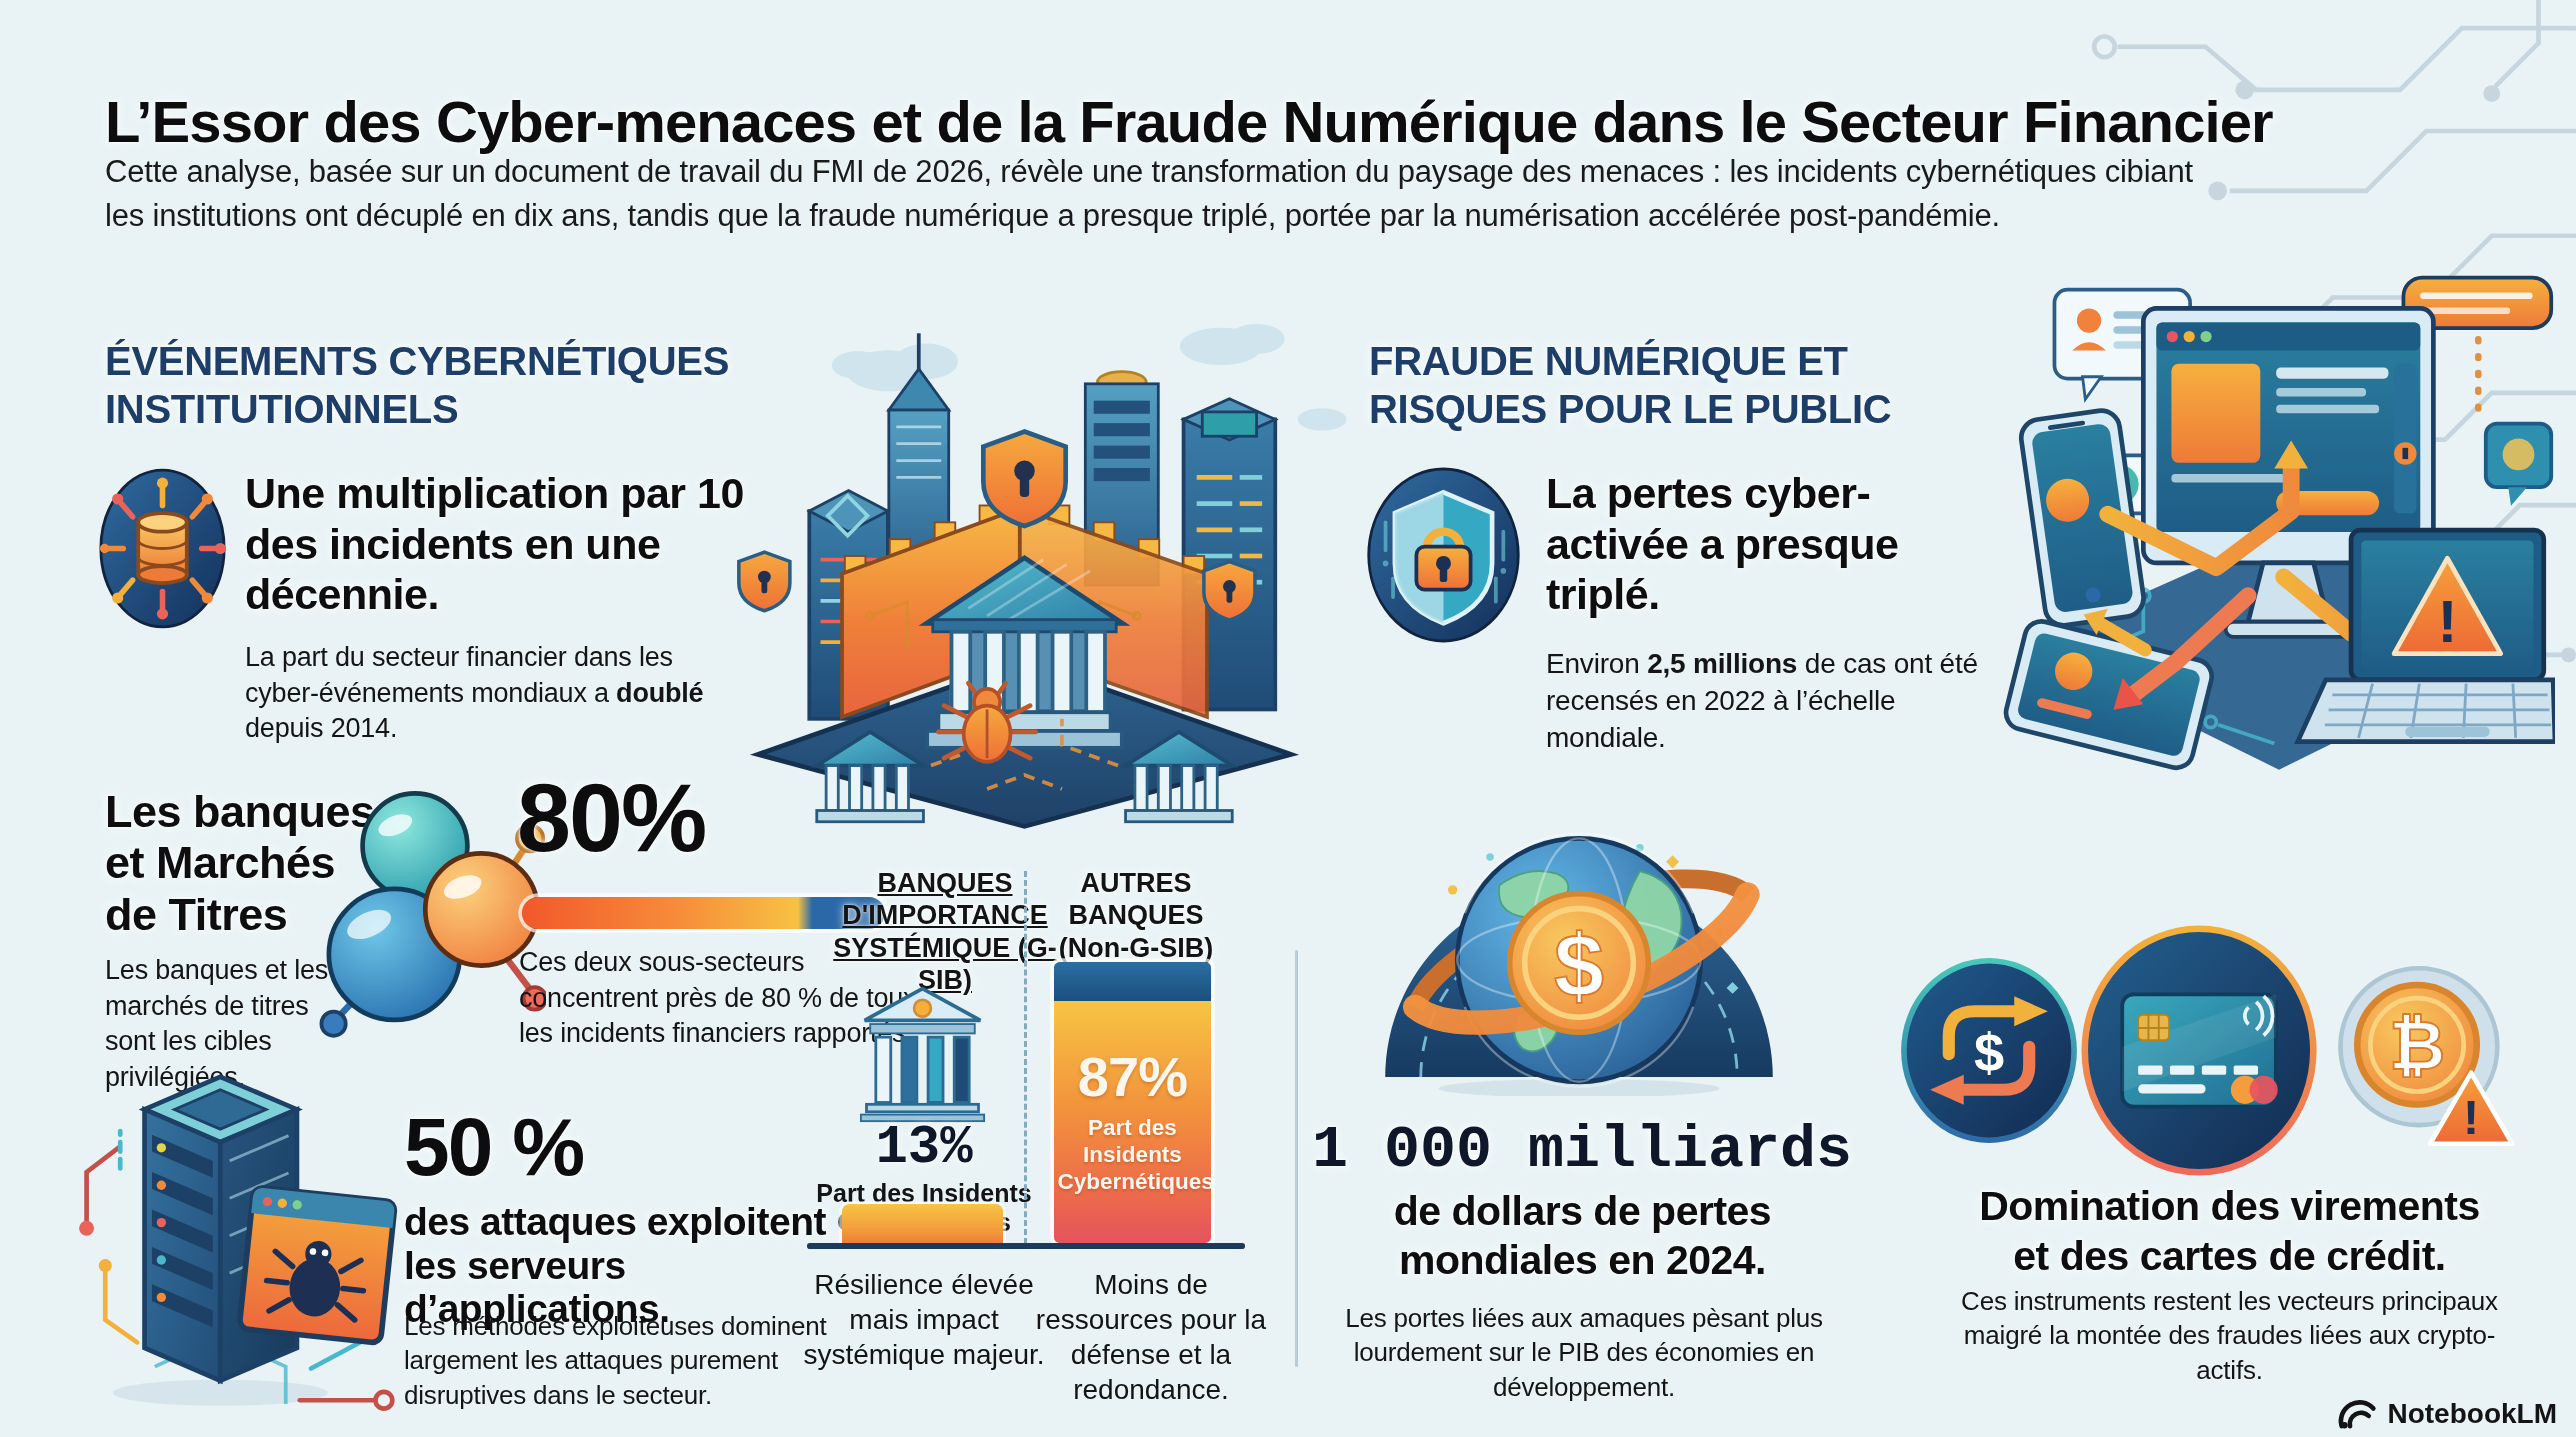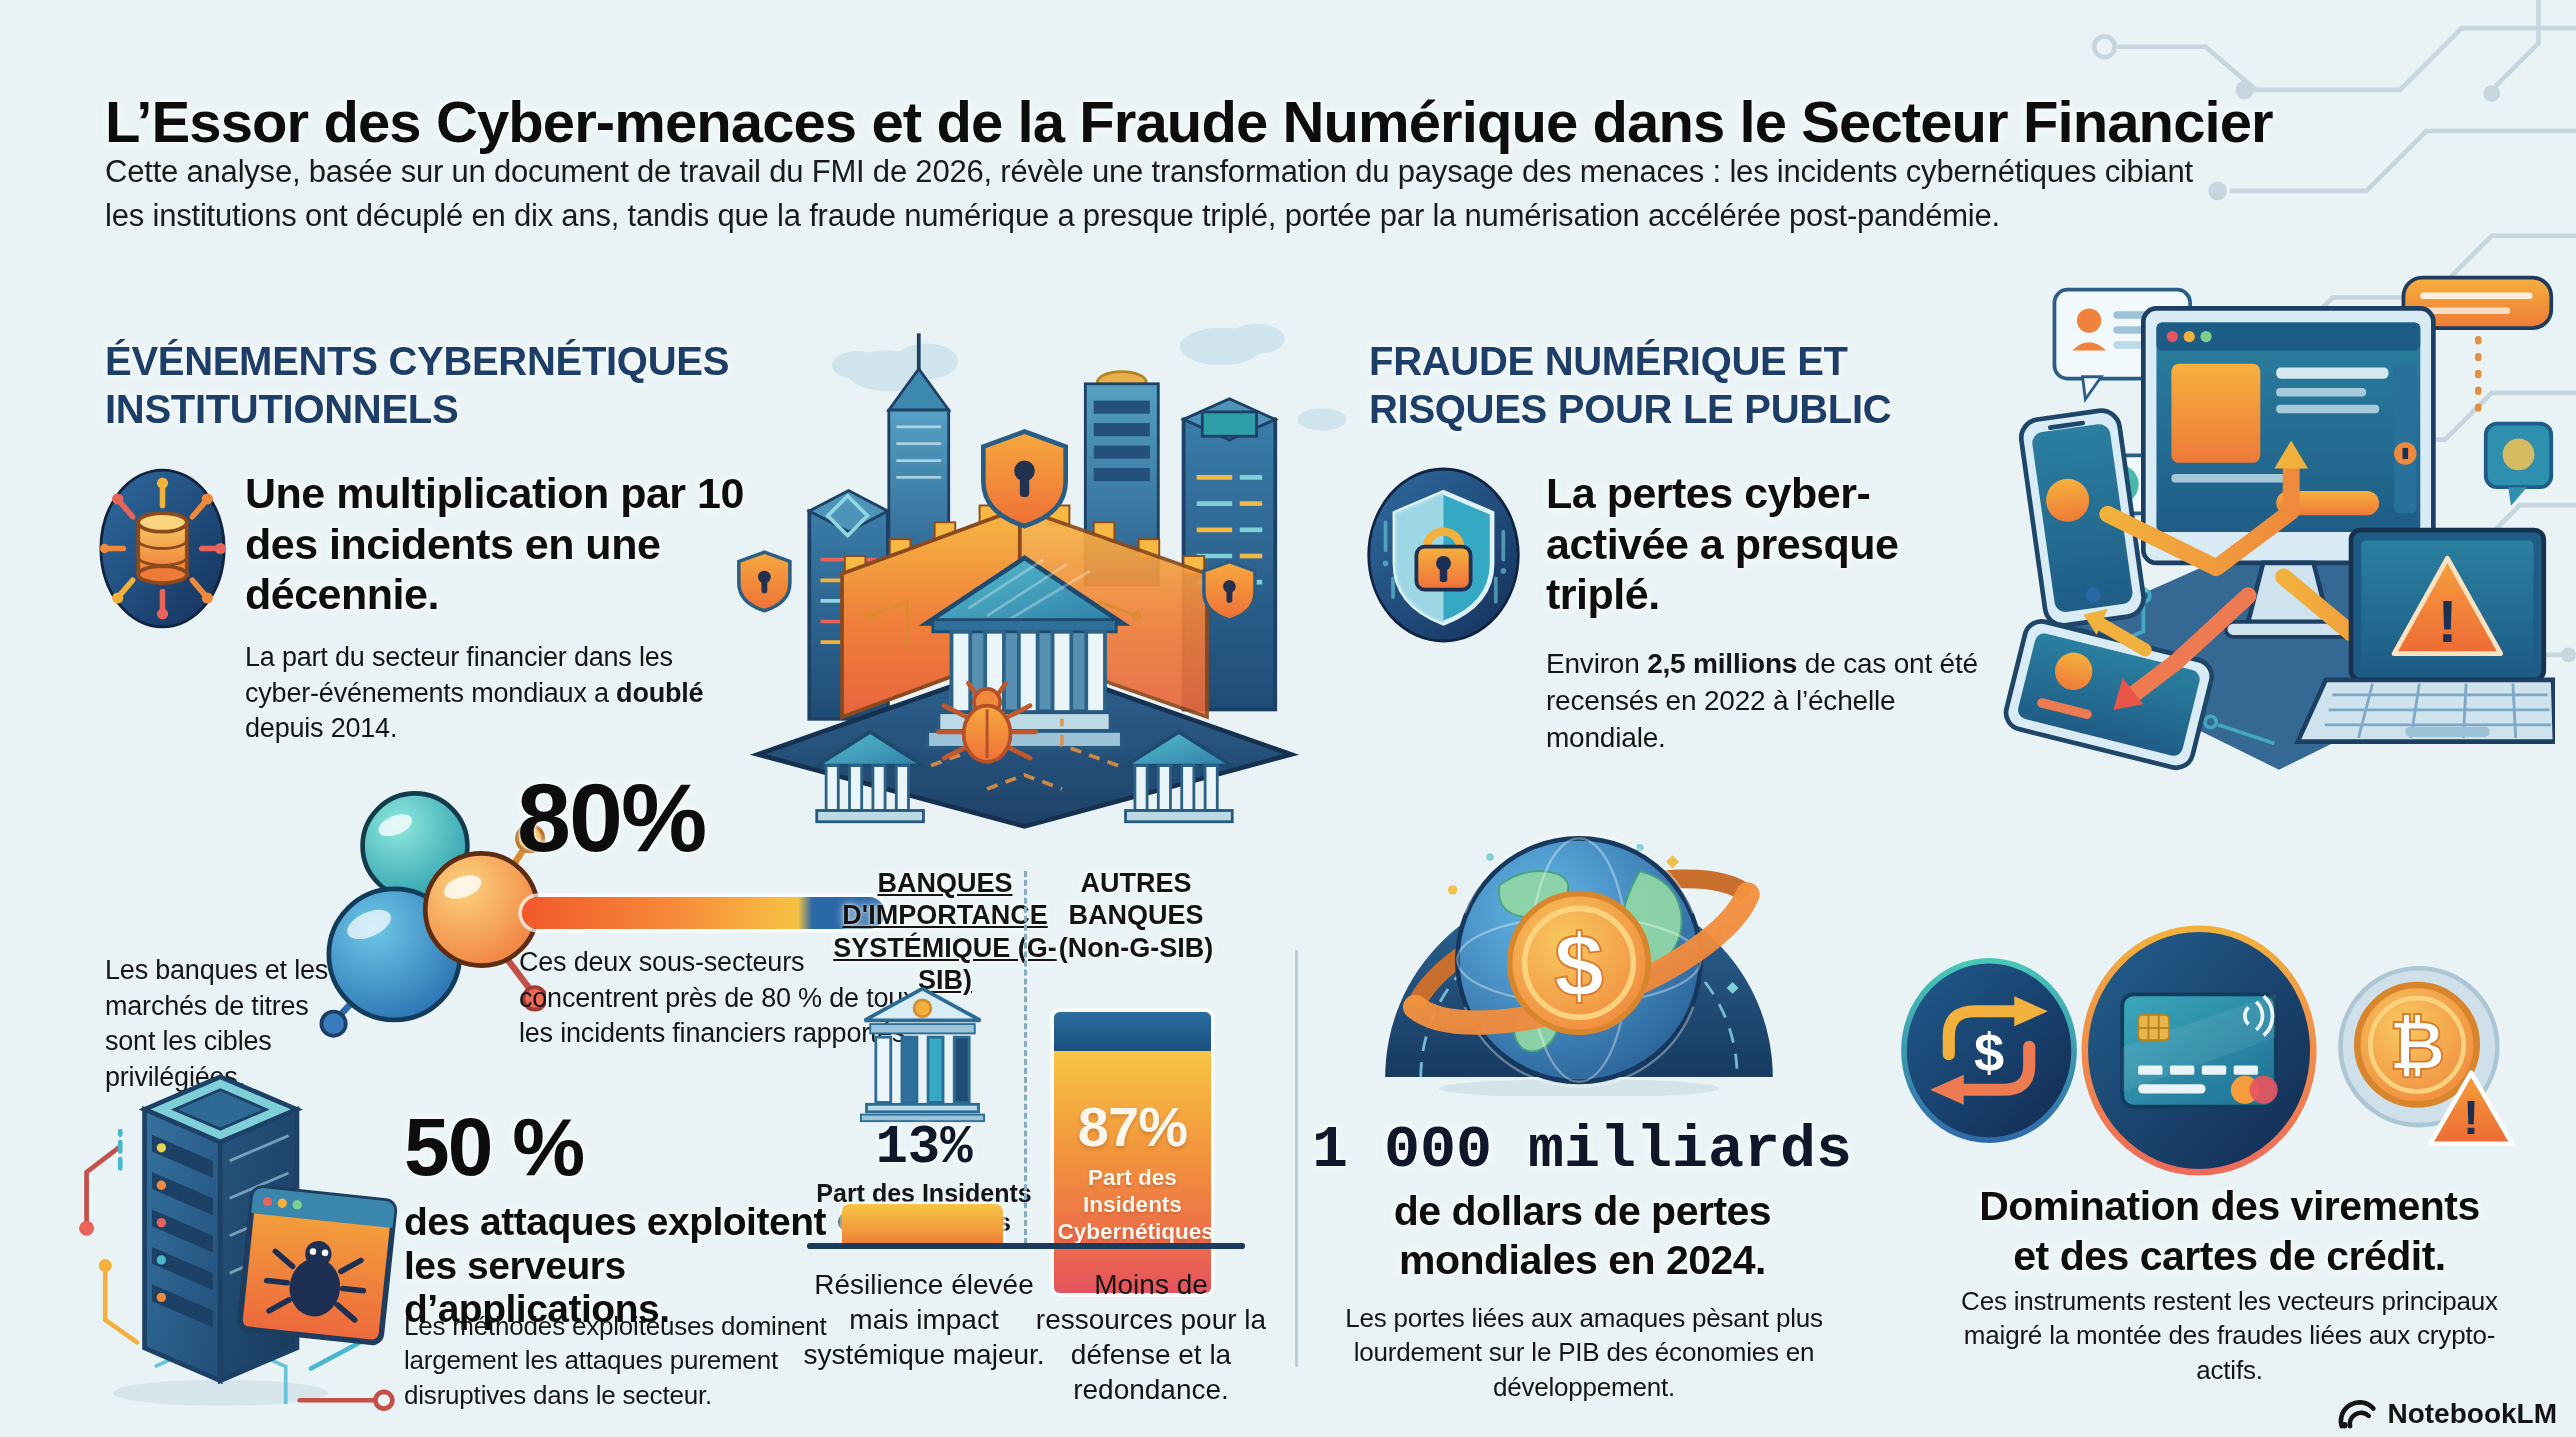--- a/index.html
+++ b/index.html
@@ -112,20 +112,21 @@
     <rect x="42" y="58" width="52" height="56" fill="url(#gCyl)" stroke="#8a4a1d" stroke-width="4"></rect>
     <path d="M42,77 a26,9 0 0 0 52,0 M42,95 a26,9 0 0 0 52,0" fill="none" stroke="#8a4a1d" stroke-width="3"></path>
     <ellipse cx="68" cy="114" rx="26" ry="9" fill="#ee7a38" stroke="#8a4a1d" stroke-width="4"></ellipse>
     <ellipse cx="68" cy="58" rx="26" ry="10" fill="#fbd27e" stroke="#8a4a1d" stroke-width="4"></ellipse>
   </svg>
   <div class="abs stat-h sticker" style="left:245px;top:468px;width:510px;">Une multiplication par 10 des incidents en une décennie.</div>
   <div class="abs body-t" style="left:245px;top:640px;width:491px;">
     <span>La part du secteur financier dans les cyber-événements mondiaux a </span><b>doublé</b><span> depuis 2014.</span>
   </div>
 
+  <div class="abs stat-h sticker" style="left:105px;top:786px;width:271px;font-size:45px;line-height:1.14;">Les banques et Marchés de Titres</div>
   <div class="abs body-t" style="left:105px;top:953px;width:257px;">Les banques et les marchés de titres sont les cibles privilégiées.</div>
   <svg class="abs" style="left:298px;top:769px" width="248" height="281" viewBox="0 0 265 300">
     <defs>
       <radialGradient id="gTeal" cx="0.35" cy="0.3" r="0.9">
           <stop offset="0" stop-color="#8fe8de"></stop>
           <stop offset="1" stop-color="#1e93a6"></stop>
         </radialGradient>
       <radialGradient id="gBlue" cx="0.35" cy="0.3" r="0.9">
           <stop offset="0" stop-color="#6fc8e8"></stop>
           <stop offset="1" stop-color="#1f64a8"></stop>
@@ -410,21 +411,21 @@
     <rect x="8" y="130" width="120" height="8" fill="#bcd9e6" stroke="#2b6b94" stroke-width="3"></rect>
     <rect x="2" y="141" width="132" height="7" fill="#9cc3d8" stroke="#2b6b94" stroke-width="2"></rect>
   </svg>
   <div class="abs num-md center sticker" style="left:807px;top:1121px;width:234px;">13%</div>
   <div class="abs bar-label center" style="left:803px;top:1179px;width:242px;">Part des Insidents Cybernétiques</div>
   <div class="abs bar-small" style="left:842px;top:1204px;width:161px;height:39px;"></div>
 
   <div class="abs dash-div" style="left:1024px;top:871px;height:373px;"></div>
 
   <div class="abs col-title center sticker" style="left:1047px;top:867px;width:178px;">AUTRES BANQUES (Non-G-SIB)</div>
-  <div class="abs bar-big" style="left:1054px;top:1012px;width:157px;height:281px;">
+  <div class="abs bar-big" style="left:1054px;top:962px;width:157px;height:281px;">
     <div class="seg-blue"></div>
     <div class="seg-orange">
       <div class="v">87%</div>
       <div class="vl" style="width:150px;">Part des Insidents Cybernétiques</div>
     </div>
   </div>
 
   <div class="abs baseline" style="left:807px;top:1243px;width:438px;height:5.6px;"></div>
   <div class="abs caption center" style="left:1033px;top:1267px;width:236px;">Moins de ressources pour la défense et la redondance.</div>
   <div class="abs caption center" style="left:803px;top:1267px;width:242px;">Résilience élevée mais impact systémique majeur.</div>

